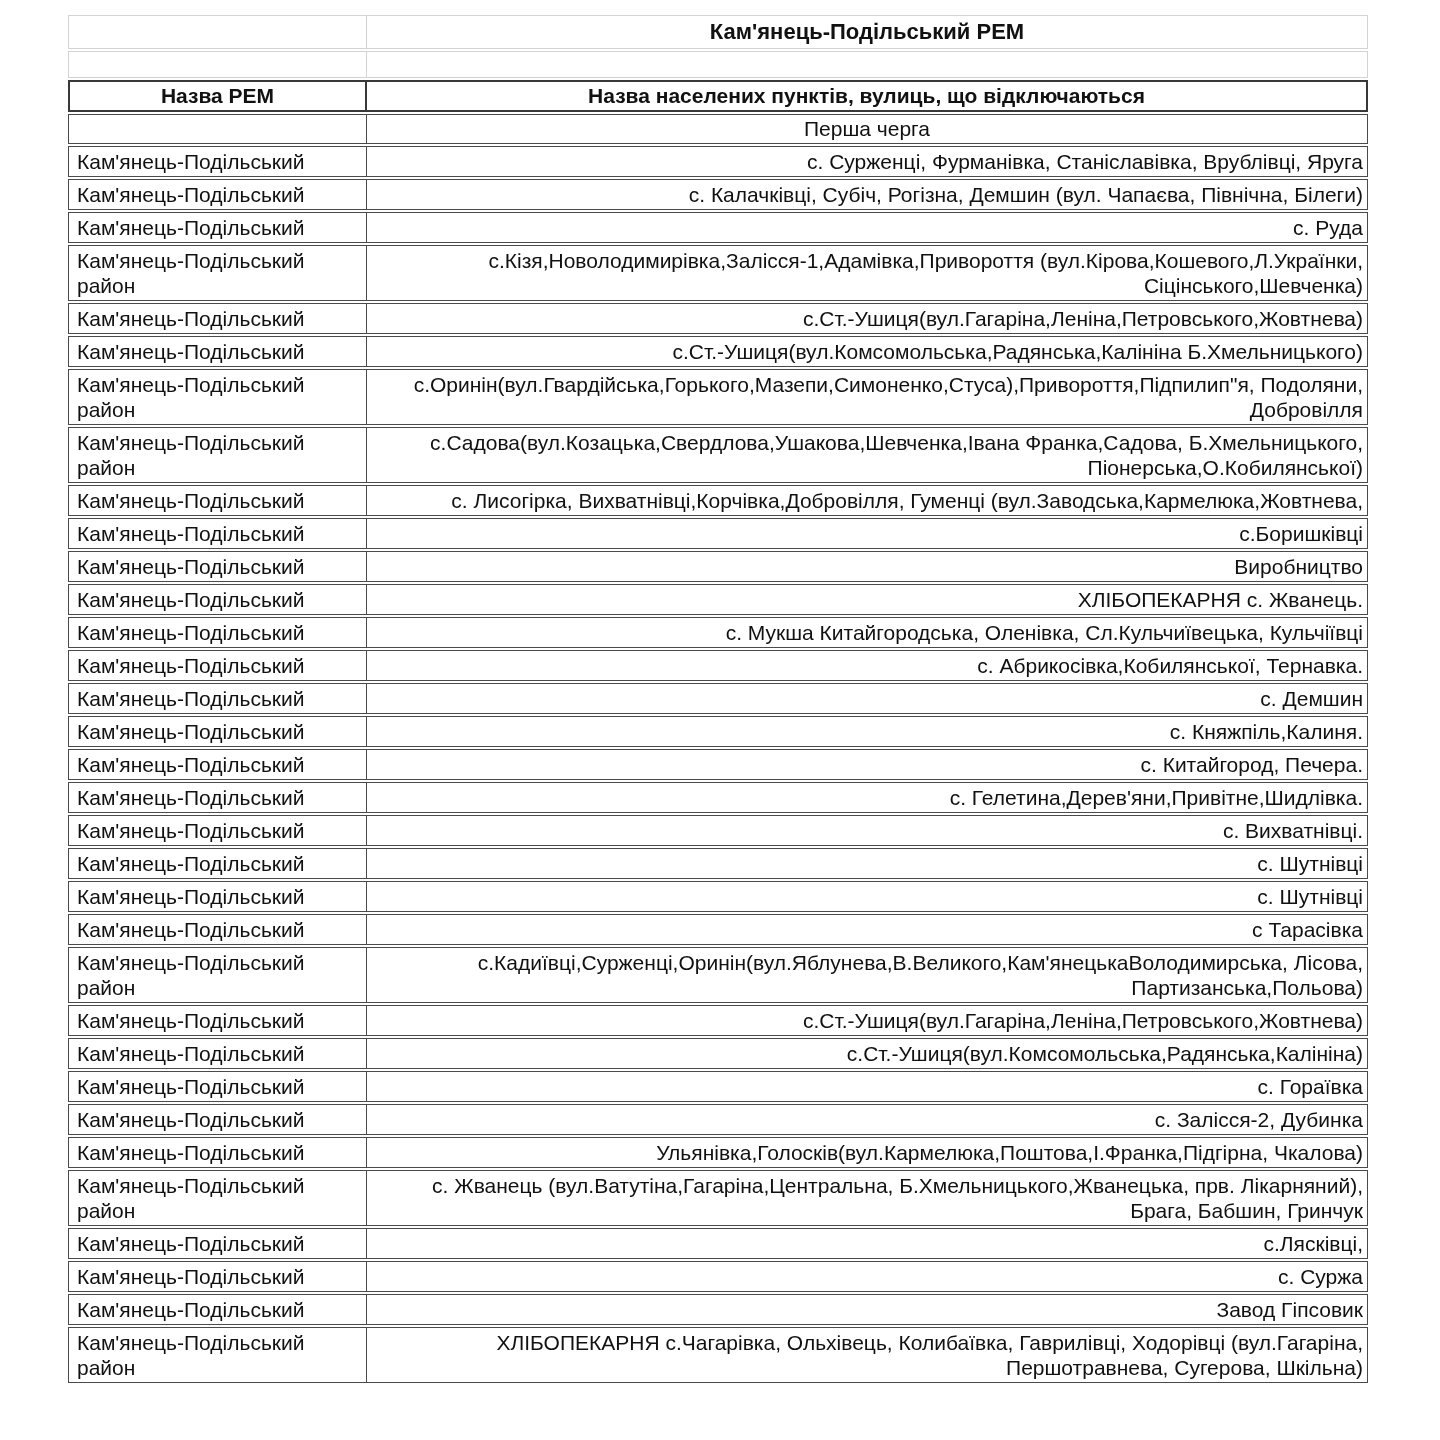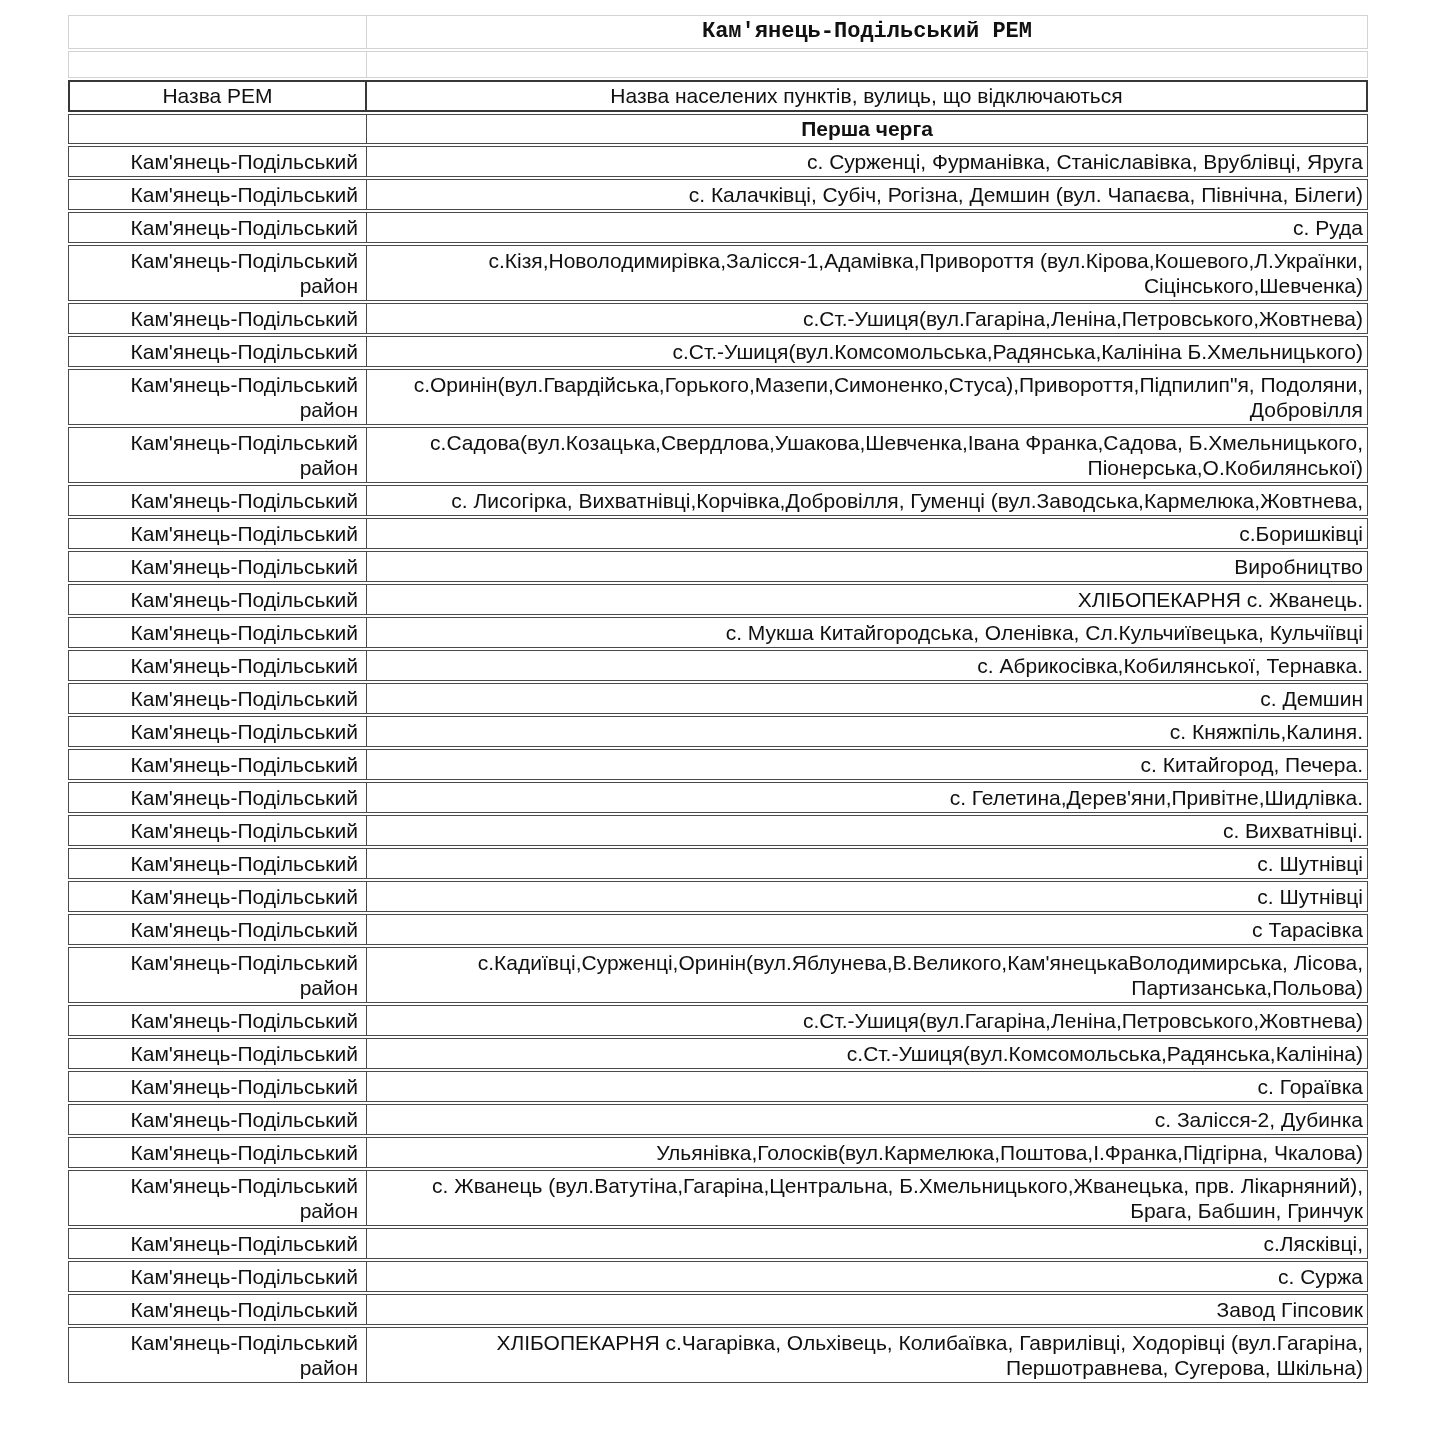--- a/index.html
+++ b/index.html
@@ -26,55 +26,54 @@
   td {
     font-size: 21px;
     line-height: 25px;
     padding: 2px 4px;
     vertical-align: middle;
     overflow: hidden;
   }
   
   td.c1 {
     border: 1.5px solid #4a4a4a;
-    text-align: right;
+    text-align: left;
     padding-left: 8px;
     padding-right: 8px;
   }
   td.c2 {
     border: 1.5px solid #4a4a4a;
     border-left: none;
     text-align: right;
     white-space: pre-wrap;
     word-wrap: break-word;
   }
   
   tr.light td.c1, tr.light td.c2 {
     border-color: #d3d3d3;
     border-width: 1px;
-    font-family: Liberation Mono, monospace;
   }
   td.title-cell {
     font-weight: bold;
     font-size: 22px;
     text-align: center;
     line-height: 28px;
   }
   tr.spacer td { height: 21px; }
   
   tr.header td {
     border-color: #383838;
     border-width: 2px;
-    font-weight: normal;
+    font-weight: bold;
     text-align: center;
     line-height: 24px;
   }
   tr.header td.c2 { border-left: none; }
   td.sec {
-    font-weight: bold;
+    font-weight: normal;
     text-align: center;
     line-height: 24px;
   }
 </style>
 </head>
 <body>
 
 <div class="sheet">
   <table class="grid">
     <colgroup>

